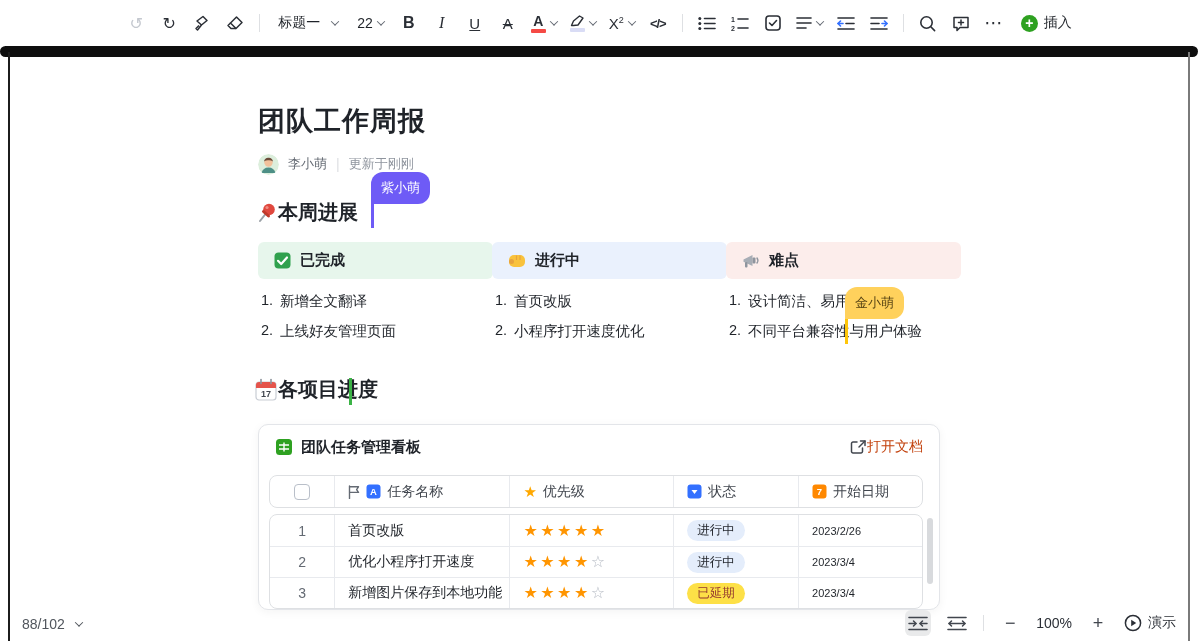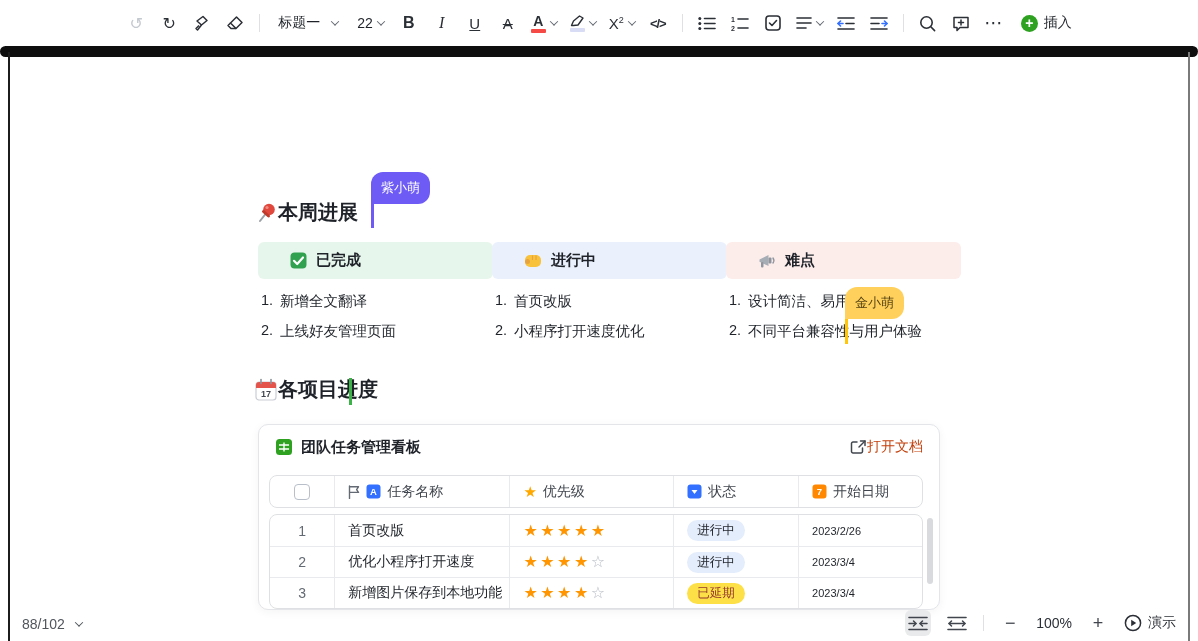--- a/index.html
+++ b/index.html
@@ -45,21 +45,21 @@
   .badge-yellow { left:845px; top:287px; background:#FFD15C; color:#584414; border-radius:12px 12px 12px 0; }
   .caret-line { position:absolute; z-index:4; }
   .caret-purple { left:371px; top:197px; width:3px; height:31px; background:#6E5BF6; }
   .caret-yellow { left:845px; top:312px; width:3px; height:32px; background:#FFC60A; }
   .caret-green { left:349px; top:378px; width:3px; height:27px; background:#3BB346; }
 
   .sec-h { position:absolute; display:flex; align-items:center; font-size:20px; font-weight:700; }
   .sec-h1 { left:256px; top:199px; }
   .sec-h2 { left:254px; top:376px; }
 
-  .callout { position:absolute; top:242px; width:235px; height:37px; border-radius:6px; display:flex; align-items:center; gap:9px; padding-left:32px; font-size:15px; font-weight:700; }
+  .callout { position:absolute; top:242px; width:235px; height:37px; border-radius:6px; display:flex; align-items:center; gap:9px; padding-left:16px; font-size:15px; font-weight:700; }
   .co-green { left:258px; background:#E7F6EC; }
   .co-blue  { left:492px; background:#EAF1FD; }
   .co-red   { left:726px; background:#FCEDEB; }
 
   .li { position:absolute; font-size:14.5px; color:#1F2329; display:flex; gap:7px; white-space:nowrap; }
   .li .mk { min-width:12px; }
 
   
   .card { position:absolute; left:258px; top:424px; width:682px; height:186px; background:#fff; border:1px solid #E3E5E9; border-radius:10px; box-shadow:0 2px 10px rgba(31,35,41,.05); overflow:hidden; }
   .card-head { position:absolute; left:0; top:0; right:0; height:44px; display:flex; align-items:center; justify-content:space-between; padding:0 16px; }
@@ -273,21 +273,35 @@
           <span>+</span>
         </span>
       <span class="tb-text">插入</span>
     </div>
   </div>
 
   <div class="blackbar"></div>
   <div class="frame-left"></div>
   <div class="frame-right"></div>
 
-
+  <div class="doc-title">团队工作周报</div>
+
+  <div class="meta">
+    <span class="avatar">
+      <svg width="21" height="21" viewBox="0 0 21 21">
+          <circle cx="10.5" cy="10.5" r="10.5" fill="#DCEEDC"></circle>
+          <circle cx="10.5" cy="8.5" r="4.2" fill="#F2C19B"></circle>
+          <path d="M6 7.5 Q7 3.5 10.5 3.8 Q14 3.5 15 7.5 Q13 6 10.5 6.2 Q8 6 6 7.5 Z" fill="#6B4A38"></path>
+          <path d="M3.5 19 Q5 13.5 10.5 13.5 Q16 13.5 17.5 19 Z" fill="#4D8F86"></path>
+        </svg>
+    </span>
+    <span class="name">李小萌</span>
+    <span class="sep">|</span>
+    <span class="time">更新于刚刚</span>
+  </div>
 
   <div class="cursor-badge badge-purple">紫小萌</div>
   <div class="caret-line caret-purple"></div>
 
   <div class="sec-h sec-h1">
     <svg width="22" height="22" viewBox="0 0 22 22">
         <circle cx="13" cy="7.5" r="5.8" fill="#E0483E"></circle>
         <circle cx="11" cy="5.5" r="1.6" fill="#F08A81"></circle>
         <path d="M9.5 12 L4 19" stroke="#9AA0A6" stroke-width="2" stroke-linecap="round"></path>
         <path d="M7.5 9.5 L12.5 14" stroke="#C0392B" stroke-width="3" stroke-linecap="round"></path>

